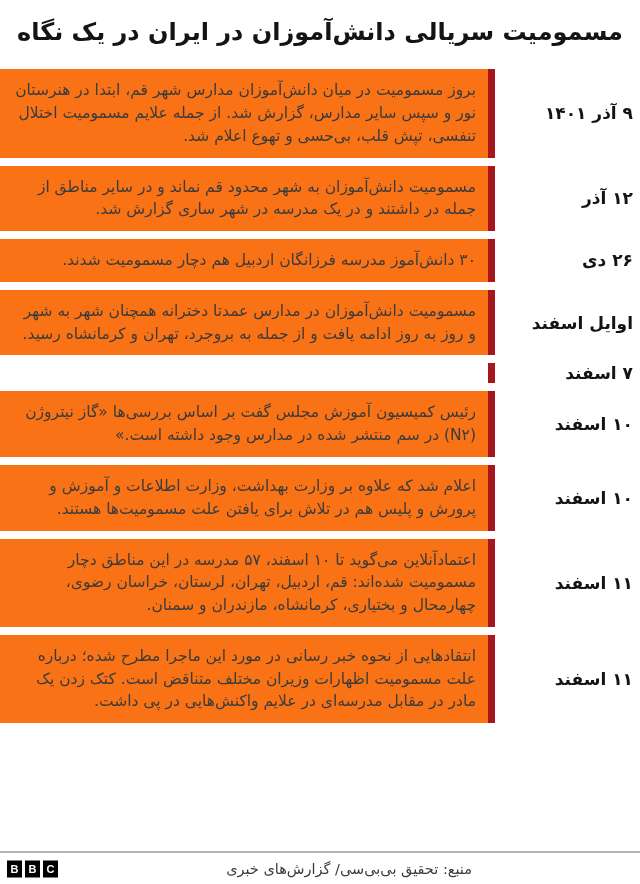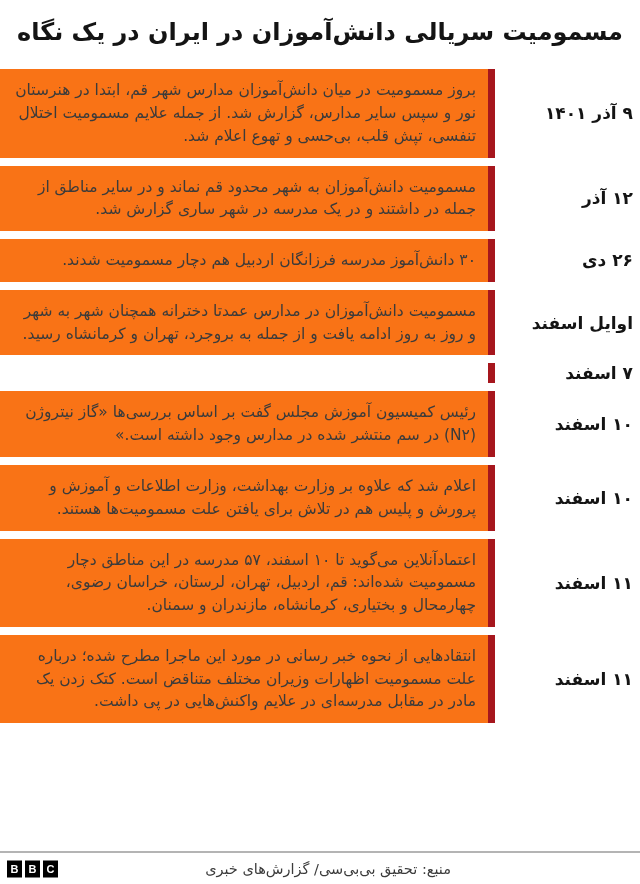--- a/index.html
+++ b/index.html
@@ -67,21 +67,21 @@
     right: 0;
     bottom: 0;
     height: 31px;
     border-top: 2px solid #b4b4b4;
     background: #ffffff;
   }
   .source {
     position: absolute;
     top: 50%;
     transform: translateY(-50%);
-    right: 189px;
+    right: 168px;
     font-size: 14.5px;
     color: #3b3b3b;
     white-space: nowrap;
     margin-left: 14px;
   }
   .bbc-logo {
     position: absolute;
     left: 7px;
     top: 50%;
     transform: translateY(-50%);

